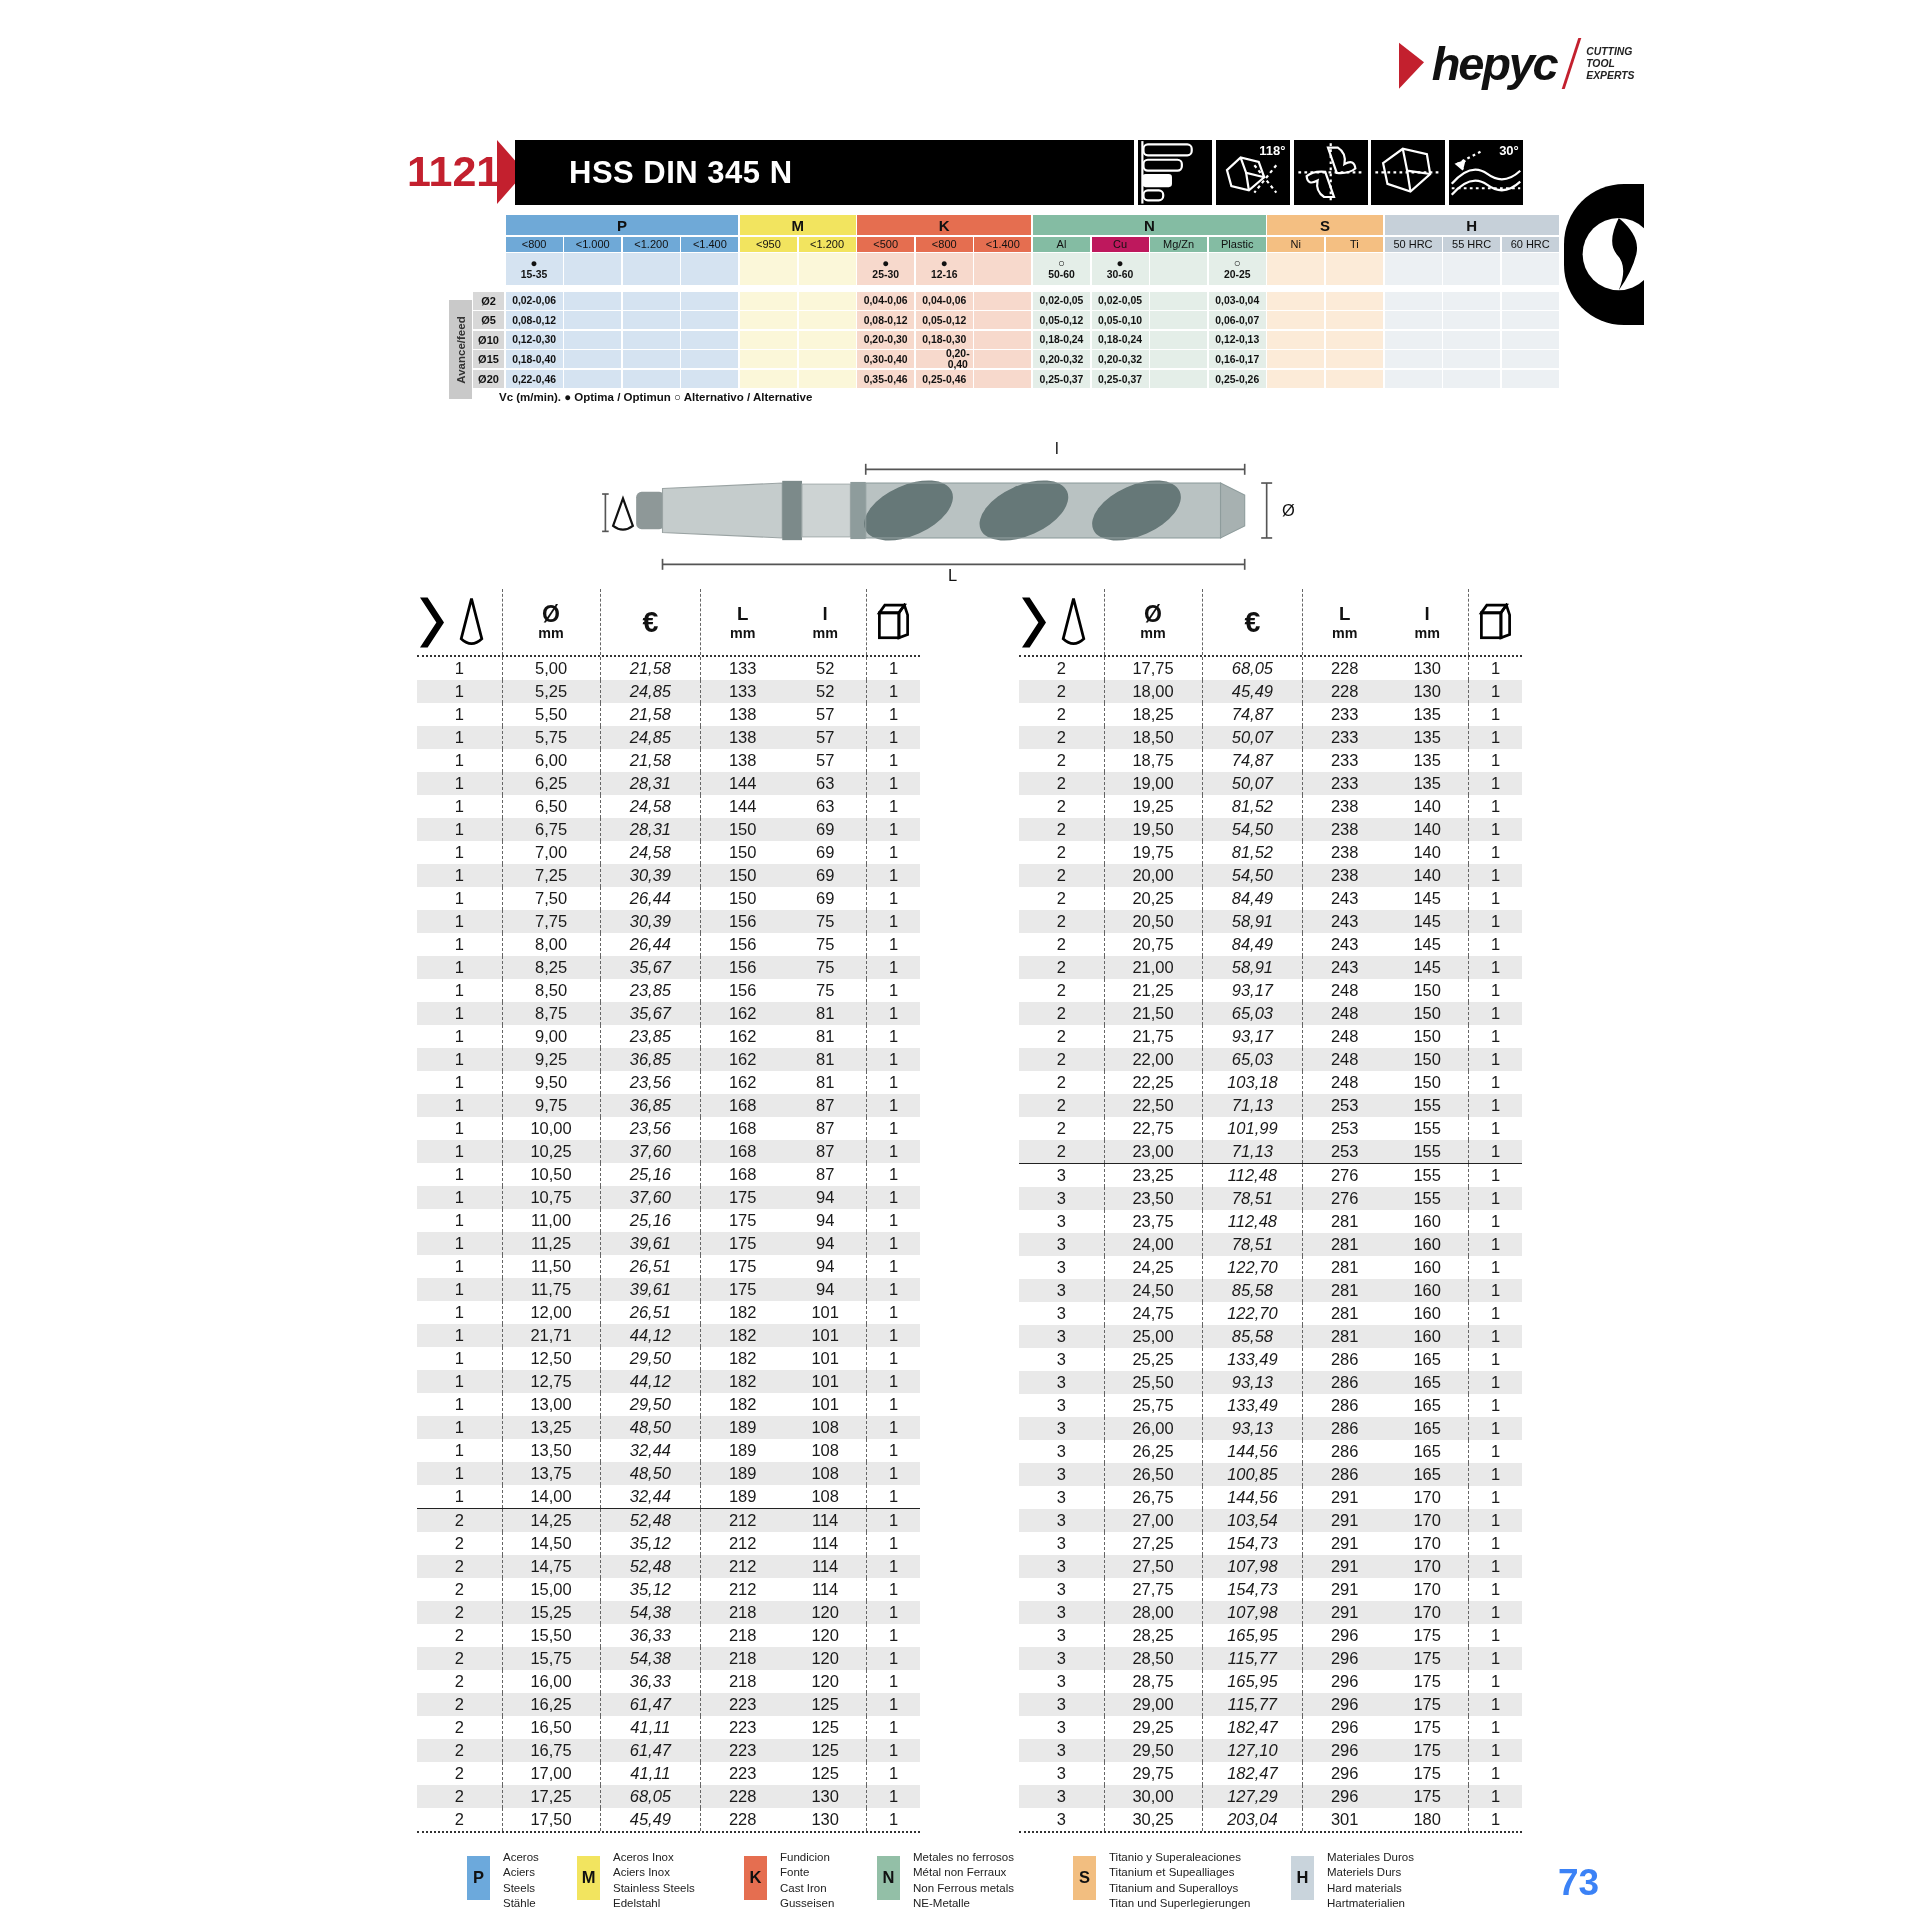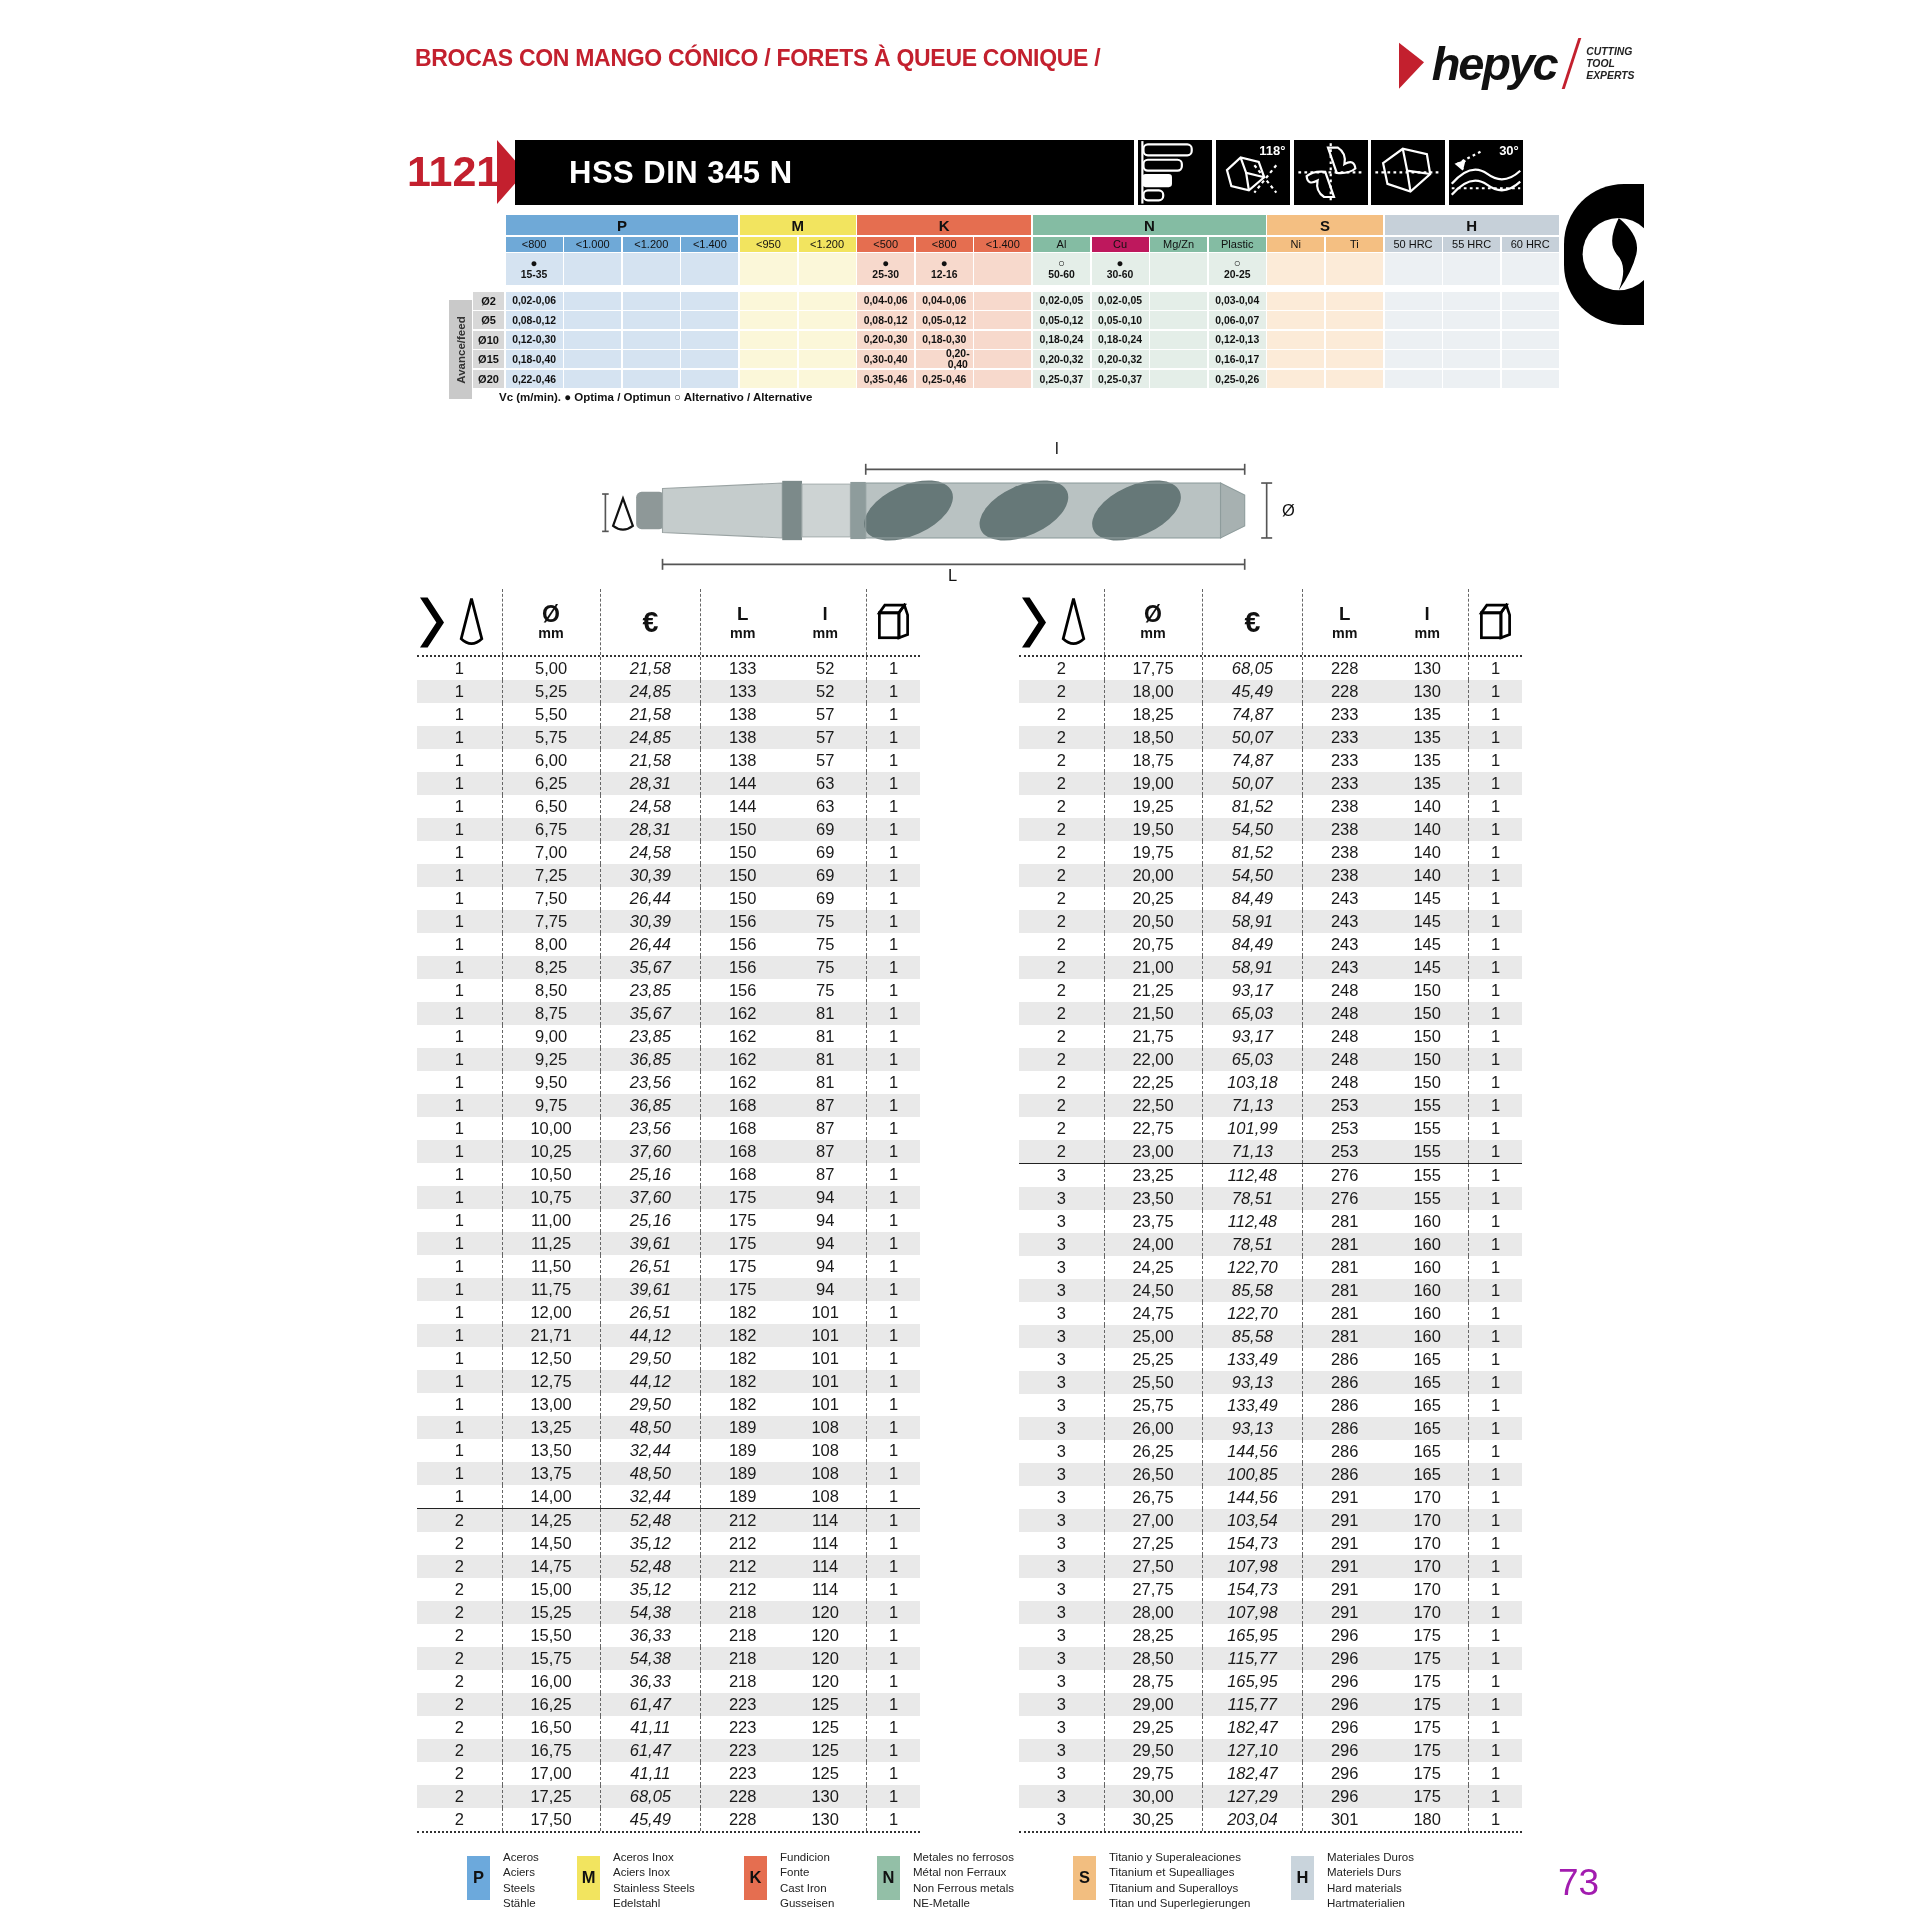--- a/index.html
+++ b/index.html
@@ -67,27 +67,26 @@
   .pt-row.sep{border-top:1.6px solid #222;}
   .pt-cell{display:flex;align-items:center;justify-content:center;font-size:16.5px;color:#1a1a1a;}
   .pt-cell.price{font-style:italic;}
   .lt{left:417px;top:589px;} .rt{left:1019px;top:589px;}
 
   
   .legend-item{position:absolute;top:1850px;display:flex;gap:13px;}
   .legend-sq{width:23px;height:44px;margin-top:5.5px;display:flex;align-items:center;justify-content:center;
              font-weight:bold;font-size:16.5px;color:#111;}
   .legend-text{font-size:11.5px;line-height:15.4px;color:#222;}
-  .page-num{left:1558px;top:1862px;color:#a21caf;font-size:37px;font-weight:normal;}
+  .page-num{left:1558px;top:1862px;color:#3b82f6;font-size:37px;font-weight:bold;}
 </style>
 </head>
 <body>
 
 <div class="abs page-title">
-  <div>BROCAS CON MANGO CÓNICO / FORETS À QUEUE CONIQUE /</div>
 </div>
 
 <div class="abs logo">
   <div class="logo-chevron"></div>
   <div class="logo-word">hepyc</div>
   <div class="logo-slash"></div>
   <div class="logo-tagline">
     <div>CUTTING</div>
     <div>TOOL</div>
     <div>EXPERTS</div>

